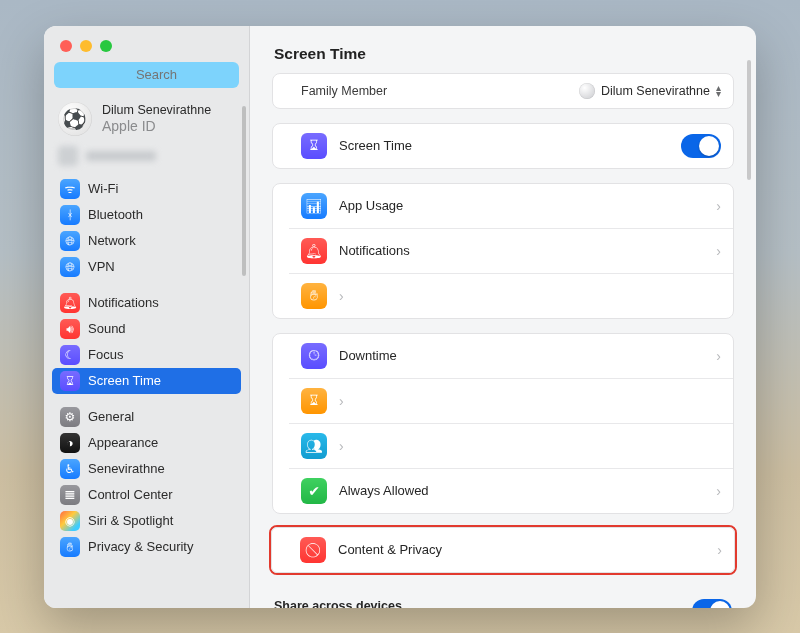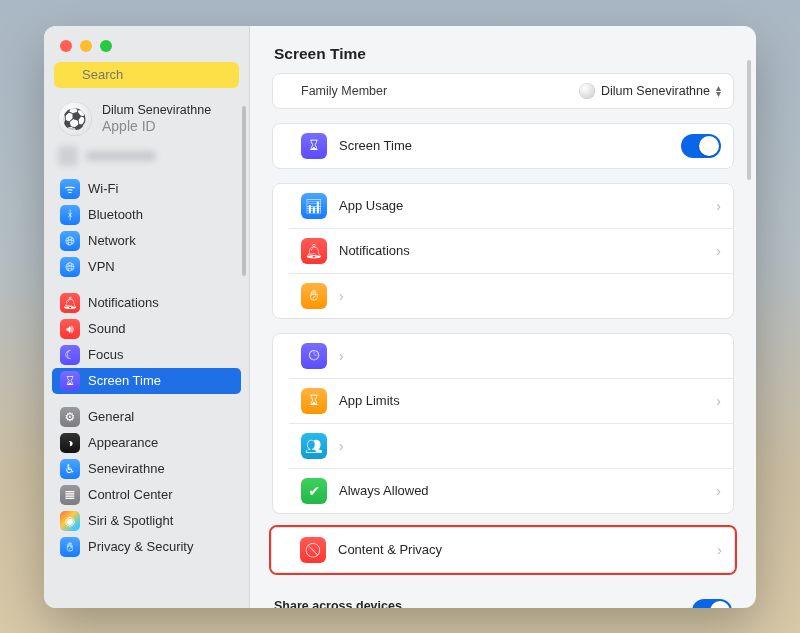--- a/index.html
+++ b/index.html
@@ -24,23 +24,23 @@
     position: relative;
   }
   .traffic-lights { display: flex; gap: 8px; padding: 14px 0 10px 16px; }
   .tl { width: 12px; height: 12px; border-radius: 50%; }
   .tl.red { background: #ff5f57; }
   .tl.yellow { background: #febc2e; }
   .tl.green { background: #28c840; }
   .search-wrap { padding: 0 10px 8px; }
   .search {
     width: 100%; height: 26px; border-radius: 6px;
-    background: #fde047; border: none; padding: 0 8px 0 28px;
+    background: #7dd3fc; border: none; padding: 0 8px 0 28px;
     font-size: 13px; color: #6b6c6e;
-    background-image: none; position: relative;
+    background-image: none; position: relative; text-align: center;
   }
   .search-box { position: relative; }
   .search-icon {
     position: absolute; left: 18px; top: 50%; transform: translateY(-50%);
     color: #86878a; font-size: 13px;
     pointer-events: none;
   }
   .account {
     display: flex; align-items: center; gap: 10px;
     padding: 6px 14px 8px;
@@ -276,25 +276,25 @@
           </div>
           <div class="row">
             <div class="row-icon bg-orange">✋︎</div>
             <span class="chevron">›</span>
           </div>
         </div>
 
       <div class="section" id="limits-section">
           <div class="row">
             <div class="row-icon bg-indigo">🕒︎</div>
+            <div class="row-label">Downtime</div>
             <span class="chevron">›</span>
           </div>
           <div class="row">
             <div class="row-icon bg-orange">⌛︎</div>
-            <div class="row-label">App Limits</div>
             <span class="chevron">›</span>
           </div>
           <div class="row">
             <div class="row-icon bg-teal">👥︎</div>
             <span class="chevron">›</span>
           </div>
           <div class="row">
             <div class="row-icon bg-green">✔︎</div>
             <div class="row-label">Always Allowed</div>
             <span class="chevron">›</span>

